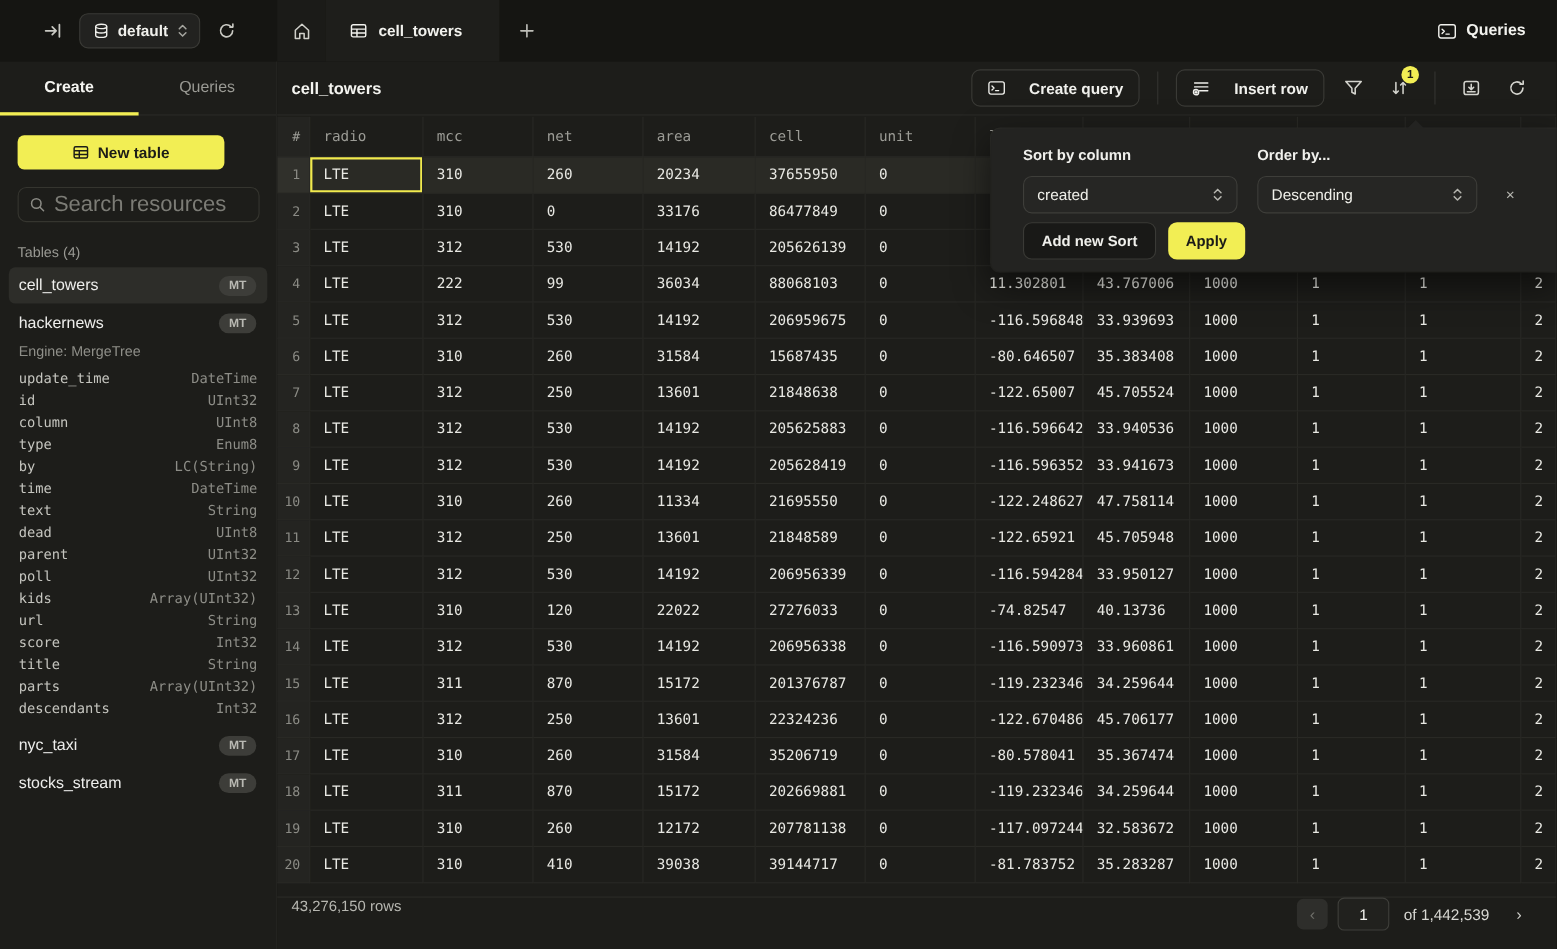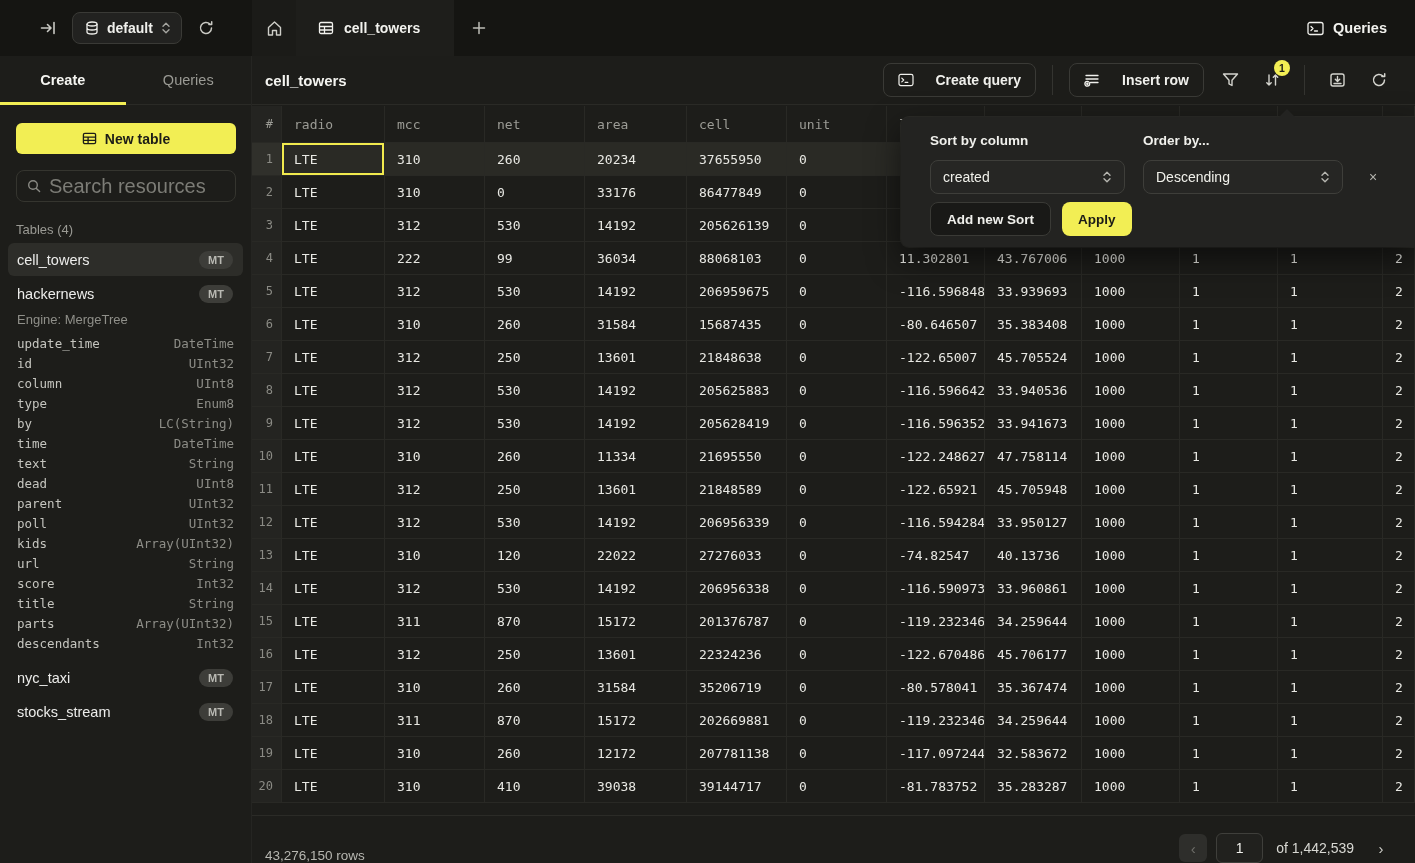--- a/index.html
+++ b/index.html
@@ -20,21 +20,21 @@
   .tab-add { width:50px; display:flex; align-items:center; justify-content:center; color:#bdbdb7; font-size:18px; cursor:pointer; }
   .tb-right { display:flex; align-items:center; padding-right:28px; }
   .queries-btn { display:flex; align-items:center; gap:9px; color:#f2f2ee; font-size:14.5px; font-weight:600; cursor:pointer; }
 
   
   .sidebar { position:absolute; left:0; top:56px; width:252px; height:807px; background:var(--panel); border-right:1px solid #252522; }
   .side-tabs { position:relative; height:49px; border-bottom:1px solid var(--border); display:flex; }
   .side-tab { width:126px; display:flex; align-items:center; justify-content:center; font-size:14.5px; color:#9a9a94; cursor:pointer; }
   .side-tab.active { color:#f5f5f1; font-weight:600; }
   .side-underline { position:absolute; left:0; bottom:-1px; width:126px; height:3px; background:var(--yellow); }
-  .new-table { margin:18px 16px 0 16px; width:220px; height:31px; background:var(--yellow); border:none; border-radius:6px;
+  .new-table { margin:18px 16px 0 16px; width:188px; height:31px; background:var(--yellow); border:none; border-radius:6px;
                display:flex; align-items:center; justify-content:center; gap:8px; color:#1c1c17; font-size:14px; font-weight:600; font-family:inherit; cursor:pointer; }
   .search-box { margin:16px 16px 0 16px; width:220px; height:32px; border:1px solid #35352f; border-radius:8px; display:flex; align-items:center; gap:8px; padding:0 10px; color:#7c7c76; }
   .search-box input { flex:1; background:transparent; border:none; outline:none; color:#3b82f6; font-size:20px; font-family:inherit; }
   .search-box input::placeholder { color:#7c7c76; }
   .side-section { margin:20px 16px 6px 16px; font-size:13px; color:#9a9a94; }
   .tbl-item { margin:1px 8px; height:33px; border-radius:6px; display:flex; align-items:center; padding:0 10px 0 9px; cursor:pointer; }
   .tbl-item.selected { background:#2d2d29; }
   .tbl-name { flex:1; font-size:14.5px; color:#ededе9; color:#ededе9; color:#ededeb; font-weight:500; }
   .mt-badge { background:#3d3d39; color:#b9b9b3; font-size:11px; font-weight:600; padding:3px 9px; border-radius:10px; }
   .engine-line { margin:2px 17px 6px 17px; font-size:13px; color:#8f8f89; }
@@ -60,21 +60,21 @@
   .trow { height:33px; }
   .c { display:flex; align-items:center; padding-left:12px; border-right:1px solid var(--cellborder); border-bottom:1px solid var(--cellborder);
        font-family:"DejaVu Sans Mono", monospace; font-size:13px; color:#e8e8e3; white-space:nowrap; overflow:hidden; }
   .thead .c { color:#9c9c96; }
   .g { justify-content:flex-end; padding:0 8px 0 0; background:#242421; color:#8b8b85; font-size:12px; }
   .trow.sel .c { background:#2a2a25; }
   .trow.sel .g { background:#30302b; }
   .cell-selected { box-shadow:inset 0 0 0 2px #f1ea4e; }
 
   
-  .gfooter { position:absolute; left:0; bottom:0; width:1163px; height:48px; border-top:1px solid #2b2b27; background:var(--panel); display:flex; align-items:flex-end; padding:0 20px 0 13px; }
+  .gfooter { position:absolute; left:0; bottom:0; width:1163px; height:48px; border-top:1px solid #2b2b27; background:var(--panel); display:flex; align-items:flex-start; padding:0 20px 0 13px; }
   .rows-count { font-size:13.5px; color:#b7b7b1; flex:1; }
   .pager { display:flex; align-items:center; gap:9px; }
   .pg-btn { width:28px; height:28px; border-radius:6px; display:flex; align-items:center; justify-content:center; color:#6f6f6a; font-size:15px; cursor:pointer; }
   .pg-btn.prev { background:#2e2e2b; }
   .pg-btn.next { color:#cfcfca; }
   .pg-input { width:47px; height:30px; background:#21211e; border:1px solid #3f3f3b; border-radius:6px; color:#f2f2ee; font-size:14px; text-align:center; font-family:inherit; }
   .pg-of { font-size:14px; color:#d8d8d3; margin:0 4px; }
 
   
   .sort-popup { position:absolute; left:901px; top:117px; width:514px; height:130px; background:#232321; border-radius:8px 0 0 8px;

